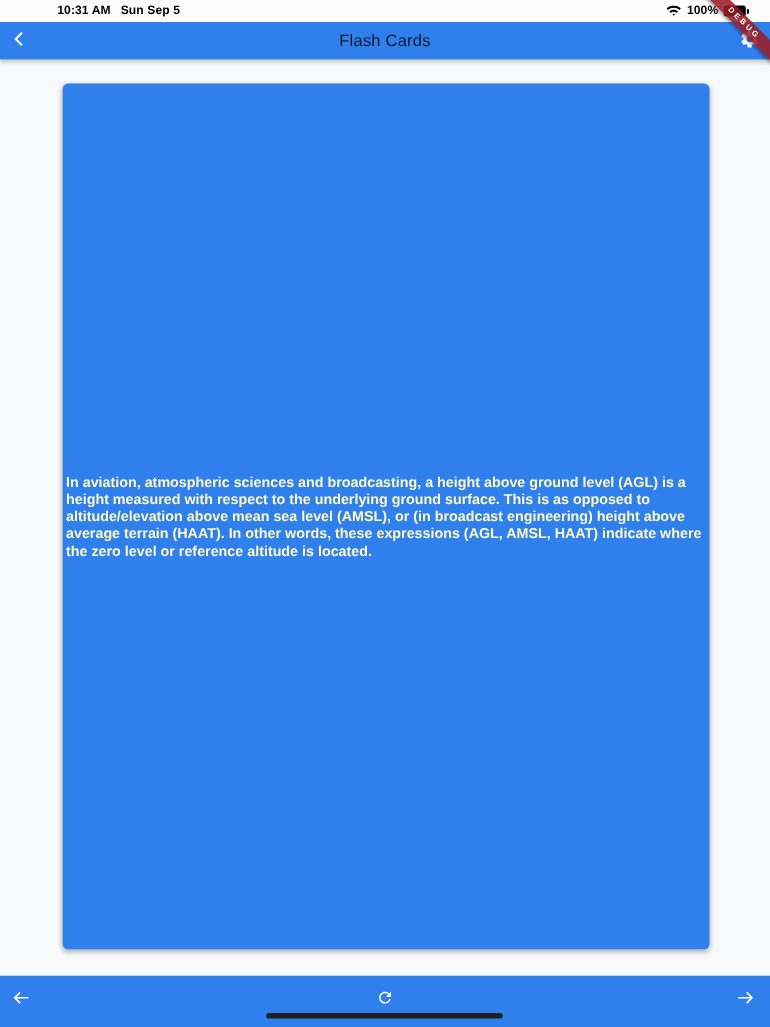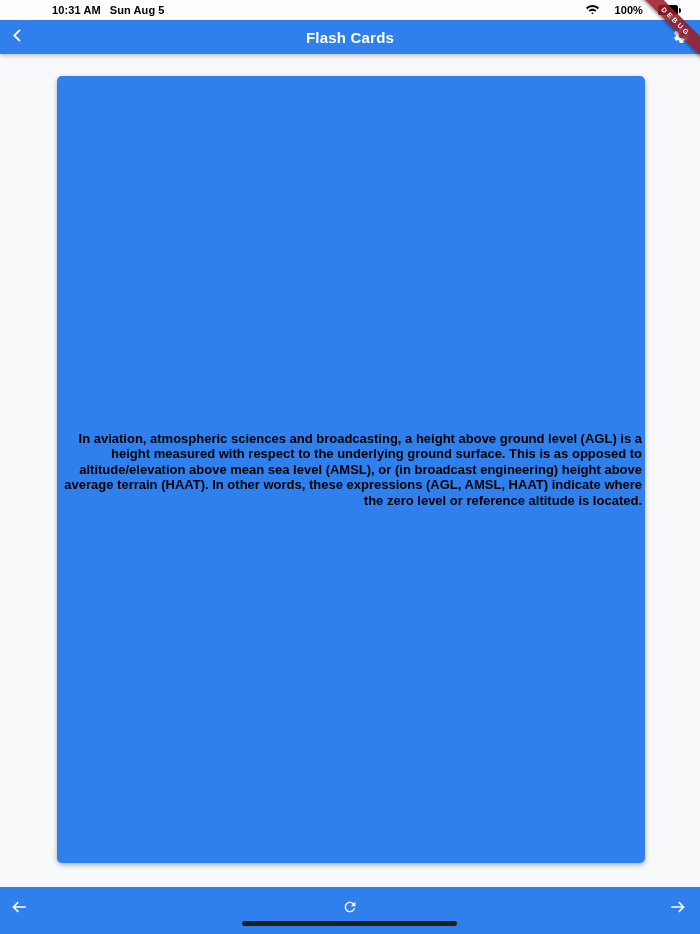--- a/index.html
+++ b/index.html
@@ -19,21 +19,21 @@
 
   
   .status-bar {
     position: absolute; top: 0; left: 0; right: 0; height: 20px;
     background: #fdfdfd;
     display: flex; align-items: center; justify-content: space-between;
     padding: 0 8px;
     z-index: 5;
   }
   .status-left { display: flex; align-items: center; gap: 9px; margin-left: 44px; }
-  .status-right { display: flex; align-items: center; gap: 15px; padding-right: 14px; }
+  .status-right { display: flex; align-items: center; gap: 5px; padding-right: 14px; }
   .status-text { font-size: 11px; font-weight: 700; color: #000; letter-spacing: 0.1px; }
   .wifi-icon svg { display: block; }
   .battery {
     position: relative; width: 20px; height: 10px;
     background: #000; border-radius: 2.5px;
   }
   .battery::after {
     content: ""; position: absolute; right: -2.5px; top: 2.5px;
     width: 2px; height: 5px; background: #000;
     border-radius: 0 2px 2px 0;
@@ -49,21 +49,21 @@
   }
   .icon-btn {
     background: none; border: none; cursor: pointer;
     display: flex; align-items: center; justify-content: center;
     width: 34px; height: 34px; padding: 0;
   }
   .back-btn { position: absolute; left: 0; top: 0; }
   .settings-btn { position: absolute; right: 2px; top: 0; }
   .app-title {
     position: absolute; left: 0; right: 0; text-align: center;
-    color: #ffffff; font-size: 15px; font-weight: 700; letter-spacing: 0.2px;
+    color: #0f172a; font-size: 15px; font-weight: 400; letter-spacing: 0.2px;
   }
 
   
   .debug-wrap {
     position: absolute; top: 0; right: 0; width: 64px; height: 64px;
     overflow: hidden; z-index: 20; pointer-events: none;
   }
   .debug-ribbon {
     position: absolute; left: -25px; top: 15px; width: 130px; height: 13px;
     background: rgba(155, 29, 40, 0.88);
@@ -79,24 +79,24 @@
     position: absolute; left: 57px; top: 76px; width: 588px; height: 787px;
     background: #2f80ed;
     border-radius: 5px;
     box-shadow: 0 2px 5px rgba(0,0,0,0.3);
     display: flex; align-items: center;
     cursor: pointer;
   }
   .card-text {
     width: 100%;
     padding: 0 3px;
-    color: #000000;
+    color: #fef9c3;
     font-size: 13px; font-weight: 700;
     line-height: 15.6px;
-    text-align: right;
+    text-align: left;
   }
 
   
   .bottom-bar {
     position: absolute; left: 0; right: 0; bottom: 0; height: 47px;
     background: #2f80ed;
     z-index: 4;
   }
   .bb-prev { position: absolute; left: 4px; top: 6px; width: 30px; height: 30px; }
   .bb-next { position: absolute; right: 7px; top: 6px; width: 30px; height: 30px; }
@@ -109,21 +109,21 @@
   }
 </style>
 </head>
 <body>
 
 <div class="screen">
 
   <div class="status-bar">
     <div class="status-left">
       <span class="status-text">10:31 AM</span>
-      <span class="status-text">Sun Aug 5</span>
+      <span class="status-text">Sun Sep 5</span>
     </div>
     <div class="status-right">
       <span class="wifi-icon">
         <svg width="13" height="10" viewBox="0 0 24 18">
           <path fill="#000" d="M0 5l2.4 2.4c5.3-5.3 13.9-5.3 19.2 0L24 5C17.4-1.7 6.7-1.7 0 5zm4.8 4.8l2.4 2.4c2.7-2.7 7-2.7 9.6 0l2.4-2.4c-4-4-10.4-4-14.4 0zM9.6 14.4L12 16.8l2.4-2.4c-1.3-1.3-3.5-1.3-4.8 0z"></path>
         </svg>
       </span>
       <span class="status-text">100%</span>
       <span class="battery"></span>
     </div>

